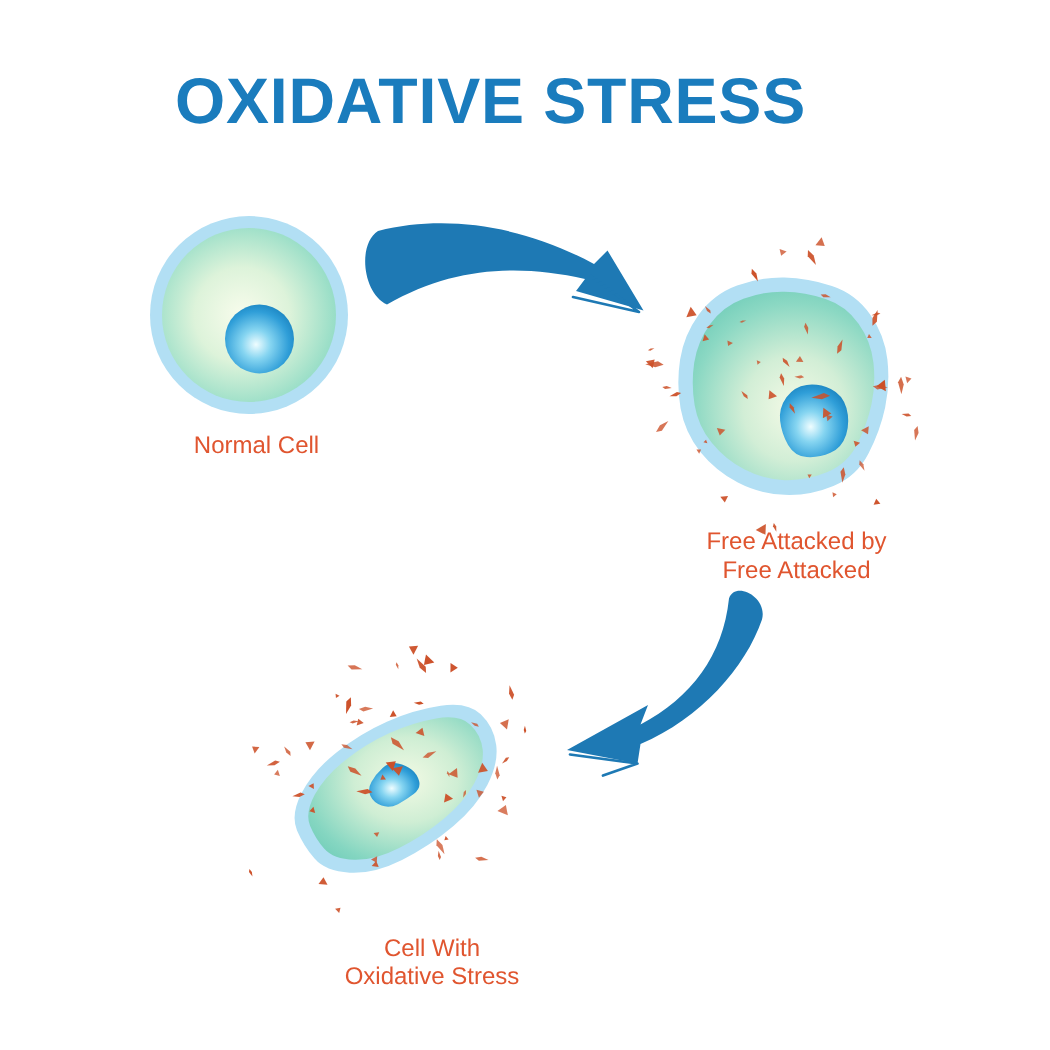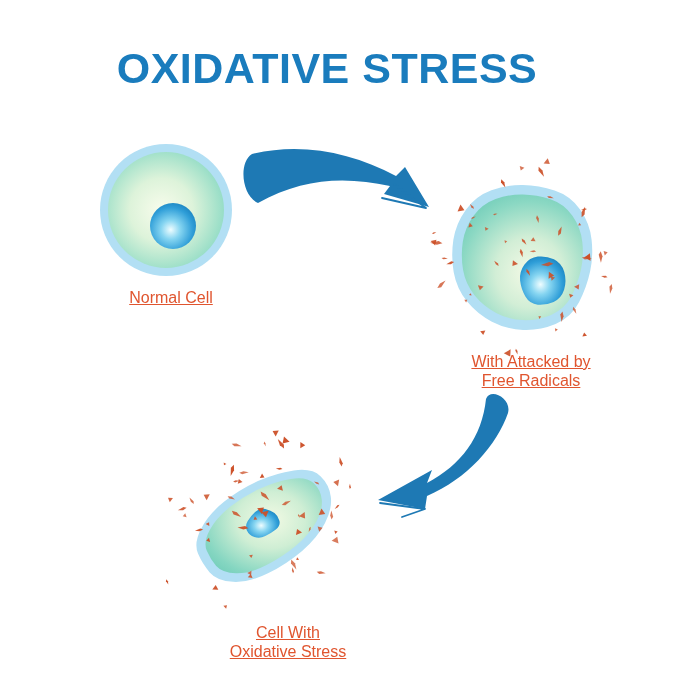--- a/index.html
+++ b/index.html
@@ -13,21 +13,21 @@
     margin:0;font-size:43px;font-weight:700;letter-spacing:.5px;
     color:var(--title,#1a7cbd);white-space:nowrap;
   }
   .diagram-svg{position:absolute;left:0;top:0;}
   .membrane{fill:var(--membrane,#b2dff4);}
   .arrow{fill:var(--arrow,#1e79b4);}
   .arrow-accent{fill:none;stroke:var(--arrow,#1e79b4);stroke-width:1.8;stroke-linejoin:round;stroke-linecap:round;}
   .speckle{fill:var(--radical,#cc5028);}
   .cell-label{
     position:absolute;transform:translateX(-50%);text-align:center;
-    font-size:16px;line-height:19px;color:var(--label,#e0552f);white-space:nowrap;text-decoration:underline;
+    font-size:16px;line-height:19px;color:var(--label,#e0552f);white-space:nowrap;
   }
   #label-normal{left:171px;top:288px;}
   #label-attacked{left:531px;top:352px;}
   #label-stressed{left:288px;top:623px;}
 </style>
 </head>
 <body>
 
 <div class="canvas">
 
@@ -204,22 +204,22 @@
           <path d="M0,-8.07417525747791 L2.1146649483870714,0 L0,3.633378865865059 L-1.6917319587096573,-1.614835051495582 Z" class="speckle" opacity="0.99" transform="translate(232.9,468.3) rotate(196)"></path>
         </g>
     </g>
   </svg>
 
   <div class="cell-label" id="label-normal">
     <span>Normal Cell</span>
   </div>
 
   <div class="cell-label" id="label-attacked">
-    <span>With Attacked by</span><br>
-    <span>Free Radicals</span>
+    <span>Free Attacked by</span><br>
+    <span>Free Attacked</span>
   </div>
 
   <div class="cell-label" id="label-stressed">
     <span>Cell With</span><br>
     <span>Oxidative Stress</span>
   </div>
 
 </div>
 
 </body></html>

